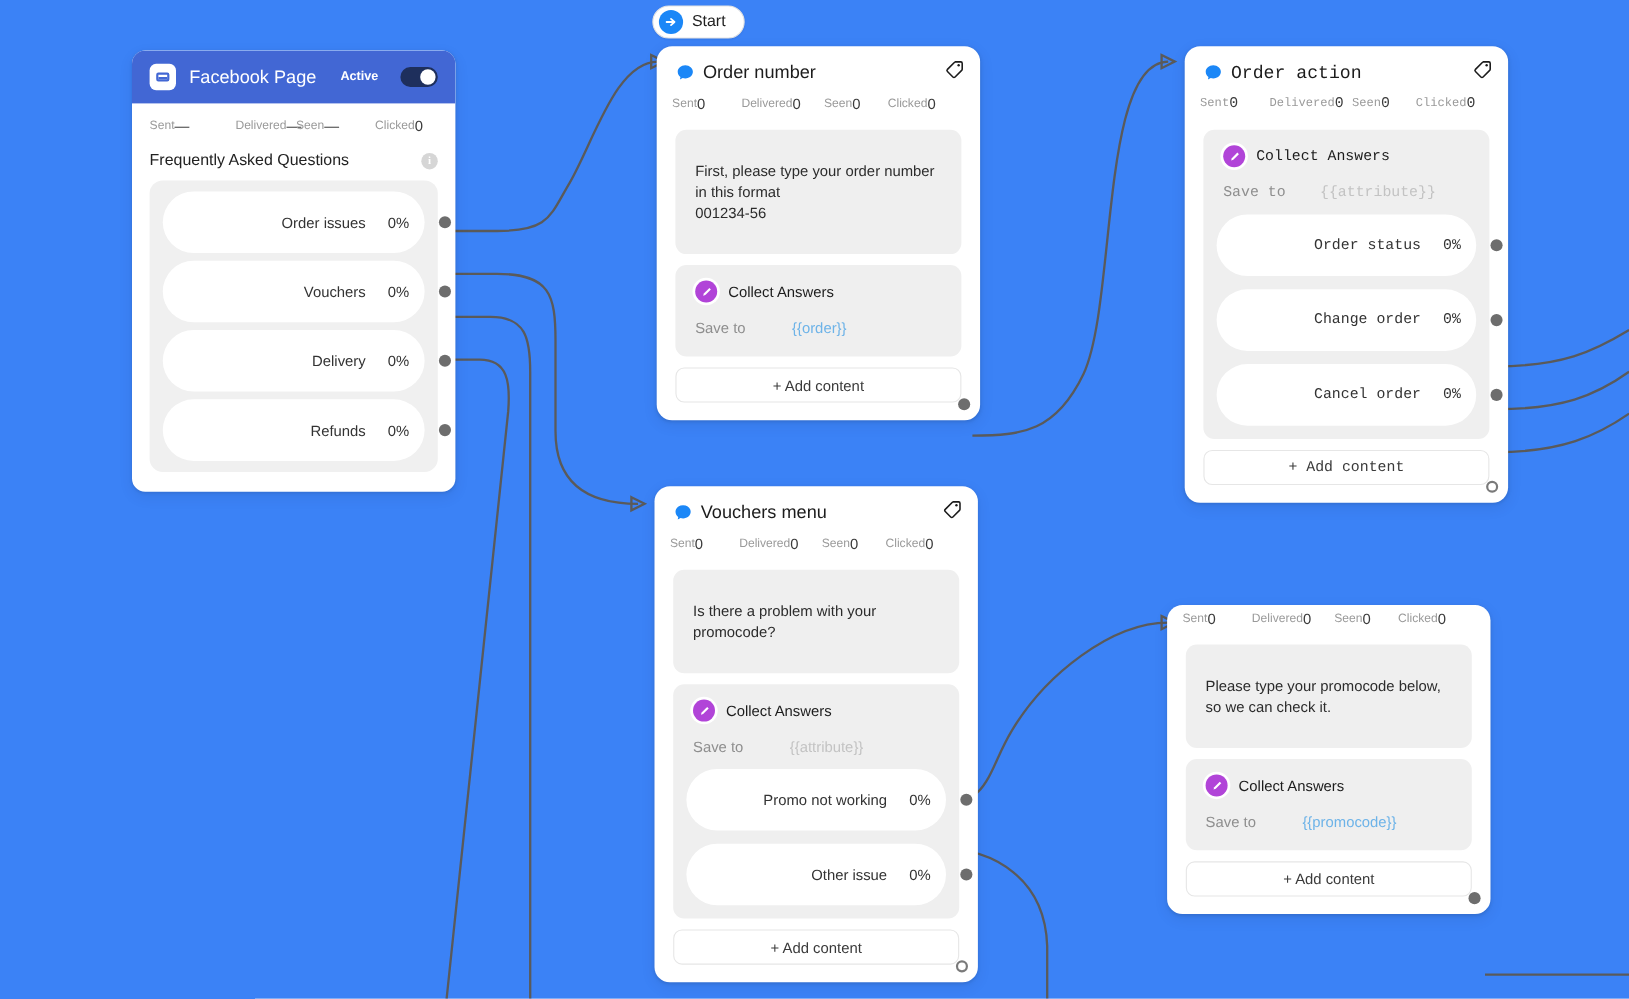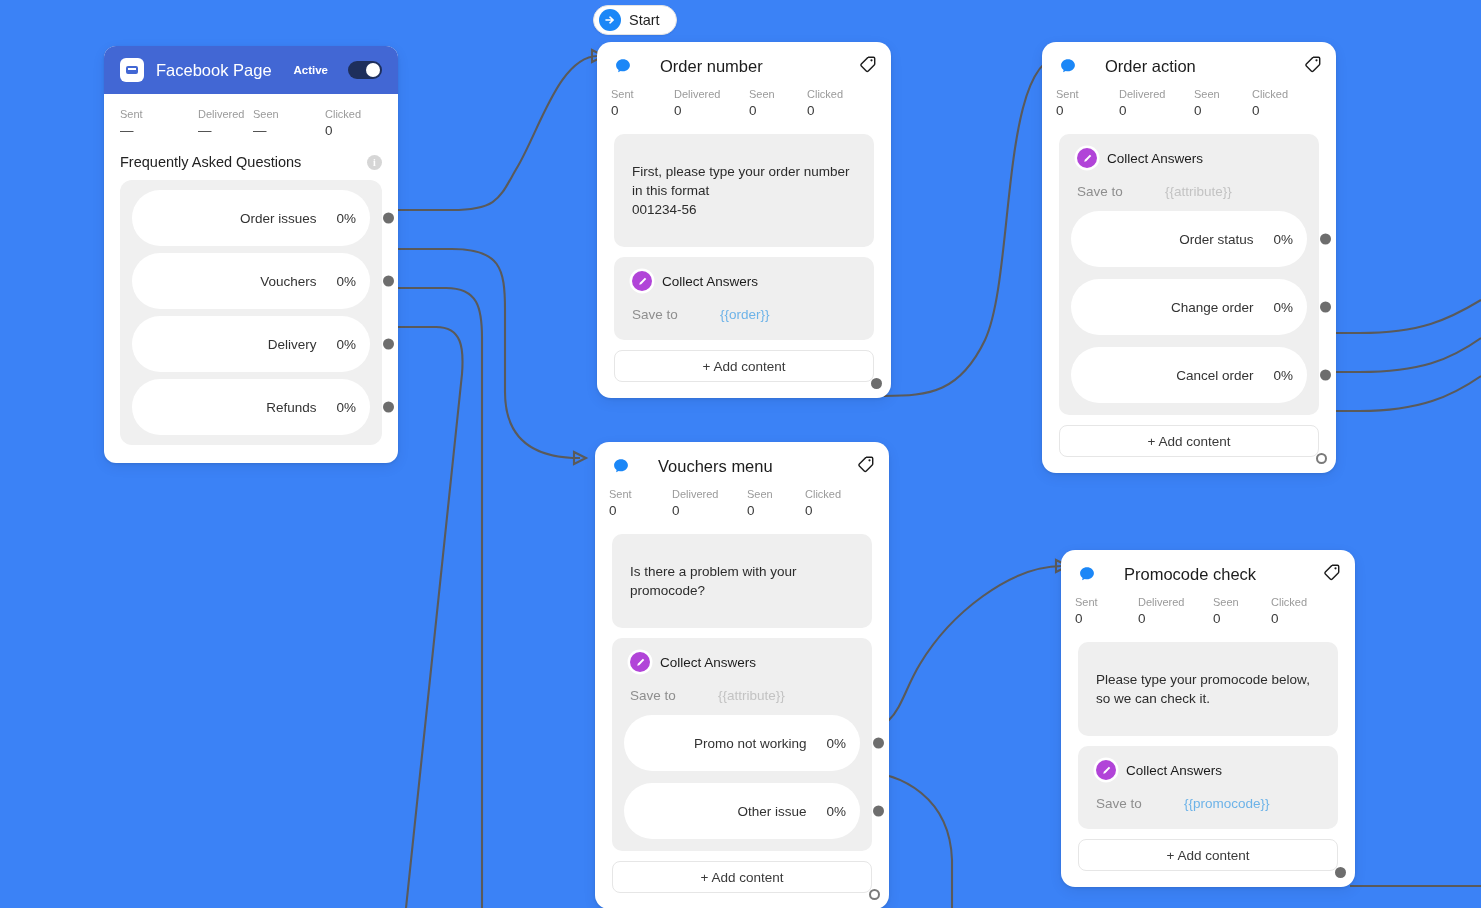--- a/index.html
+++ b/index.html
@@ -66,21 +66,21 @@
     width: 22px; height: 22px;
     border-radius: 50%;
     background: #1b87f7;
     display: flex; align-items: center; justify-content: center;
     flex: 0 0 auto;
   }
   .start-label { font-size: 14.5px; color: #1f1f1f; }
 
   
   #fb-node {
-    left: 104px;
+    left: 120px;
     top: 46px;
     width: 294px;
     border-radius: 12px;
     overflow: hidden;
   }
   .fb-header {
     background: #4267d4;
     height: 48px;
     display: flex;
     align-items: center;
@@ -126,21 +126,21 @@
     width: 14px; height: 14px;
     border-radius: 50%;
     background: #fff;
   }
   .fb-body { padding: 12px 16px 18px 16px; }
 
   .stats {
     display: flex;
     margin-bottom: 14px;
   }
-  .stat { display: flex; flex-direction: column; }
+  .stat { display: flex; flex-direction: row; text-align: center; }
   .stat-label { font-size: 11px; color: #9a9a9a; line-height: 16px; }
   .stat-value { font-size: 13.5px; color: #3b3b3b; line-height: 18px; }
   .fb-body .stats .stat:nth-child(1){ width: 78px; }
   .fb-body .stats .stat:nth-child(2){ width: 55px; }
   .fb-body .stats .stat:nth-child(3){ width: 72px; }
 
   .faq-head {
     display: flex;
     align-items: center;
     justify-content: space-between;
@@ -189,21 +189,21 @@
     transform: translateY(-50%);
     z-index: 5;
   }
 
   
   .chat-node { width: 294px; }
   .chat-head {
     display: flex;
     align-items: center;
     padding: 12px 14px 4px 14px;
-    gap: 25px;
+    gap: 4px;
   }
   .bubble-icon {
     width: 24px; height: 24px;
     background: #ffffff;
     border-radius: 6px;
     display: flex; align-items: center; justify-content: center;
     flex: 0 0 auto;
   }
   .chat-name {
     font-size: 16.5px;
@@ -448,21 +448,21 @@
         <div class="saveto-row">
           <span class="saveto-label">Save to</span>
           <span class="saveto-value">{{order}}</span>
         </div>
       </div>
       <div class="add-content">+ Add content</div>
     </div>
     <span class="node-out filled"></span>
   </div>
 
-  <div class="node chat-node" id="node-order-action" style="left:1042px; top:42px;">
+  <div class="node chat-node" id="node-order-action" style="left:1077px; top:42px;font-family:Liberation Mono, monospace;">
     <div class="chat-head">
       <span class="bubble-icon">
         <svg width="18" height="18" viewBox="0 0 18 18" aria-hidden="true">
           <path d="M9 2.3c3.9 0 6.9 2.7 6.9 6S12.9 14.3 9 14.3c-.8 0-1.6-.1-2.3-.3l-2.6 1.3.5-2.3C3.1 11.9 2.1 10.2 2.1 8.3c0-3.3 3-6 6.9-6z" fill="#1b87f7"></path>
         </svg>
       </span>
       <span class="chat-name">Order action</span>
       <span class="tag-icon">
         <svg width="19" height="19" viewBox="0 0 20 20" aria-hidden="true">
           <path d="M10.6 2.4 H16.3 a1.3 1.3 0 0 1 1.3 1.3 V9.4 a1.6 1.6 0 0 1-.5 1.1 l-6.3 6.3 a1.5 1.5 0 0 1-2.1 0 l-5.2-5.2 a1.5 1.5 0 0 1 0-2.1 l6.3-6.3 a1.6 1.6 0 0 1 1.1-.8 z" fill="none" stroke="#1c1c1c" stroke-width="1.5"></path>
@@ -585,34 +585,20 @@
             <span class="port"></span>
           </div>
         </div>
       </div>
       <div class="add-content">+ Add content</div>
     </div>
     <span class="node-out hollow"></span>
   </div>
 
   <div class="node chat-node" id="node-promocode-check" style="left:1061px; top:550px;">
-    <div class="chat-head">
-      <span class="bubble-icon">
-        <svg width="18" height="18" viewBox="0 0 18 18" aria-hidden="true">
-          <path d="M9 2.3c3.9 0 6.9 2.7 6.9 6S12.9 14.3 9 14.3c-.8 0-1.6-.1-2.3-.3l-2.6 1.3.5-2.3C3.1 11.9 2.1 10.2 2.1 8.3c0-3.3 3-6 6.9-6z" fill="#1b87f7"></path>
-        </svg>
-      </span>
-      <span class="chat-name">Promocode check</span>
-      <span class="tag-icon">
-        <svg width="19" height="19" viewBox="0 0 20 20" aria-hidden="true">
-          <path d="M10.6 2.4 H16.3 a1.3 1.3 0 0 1 1.3 1.3 V9.4 a1.6 1.6 0 0 1-.5 1.1 l-6.3 6.3 a1.5 1.5 0 0 1-2.1 0 l-5.2-5.2 a1.5 1.5 0 0 1 0-2.1 l6.3-6.3 a1.6 1.6 0 0 1 1.1-.8 z" fill="none" stroke="#1c1c1c" stroke-width="1.5"></path>
-          <circle cx="14.2" cy="5.6" r="1.15" fill="#1c1c1c"></circle>
-        </svg>
-      </span>
-    </div>
     <div class="chat-stats">
       <div class="stat">
         <span class="stat-label">Sent</span>
         <span class="stat-value">0</span>
       </div>
       <div class="stat">
         <span class="stat-label">Delivered</span>
         <span class="stat-value">0</span>
       </div>
       <div class="stat">

